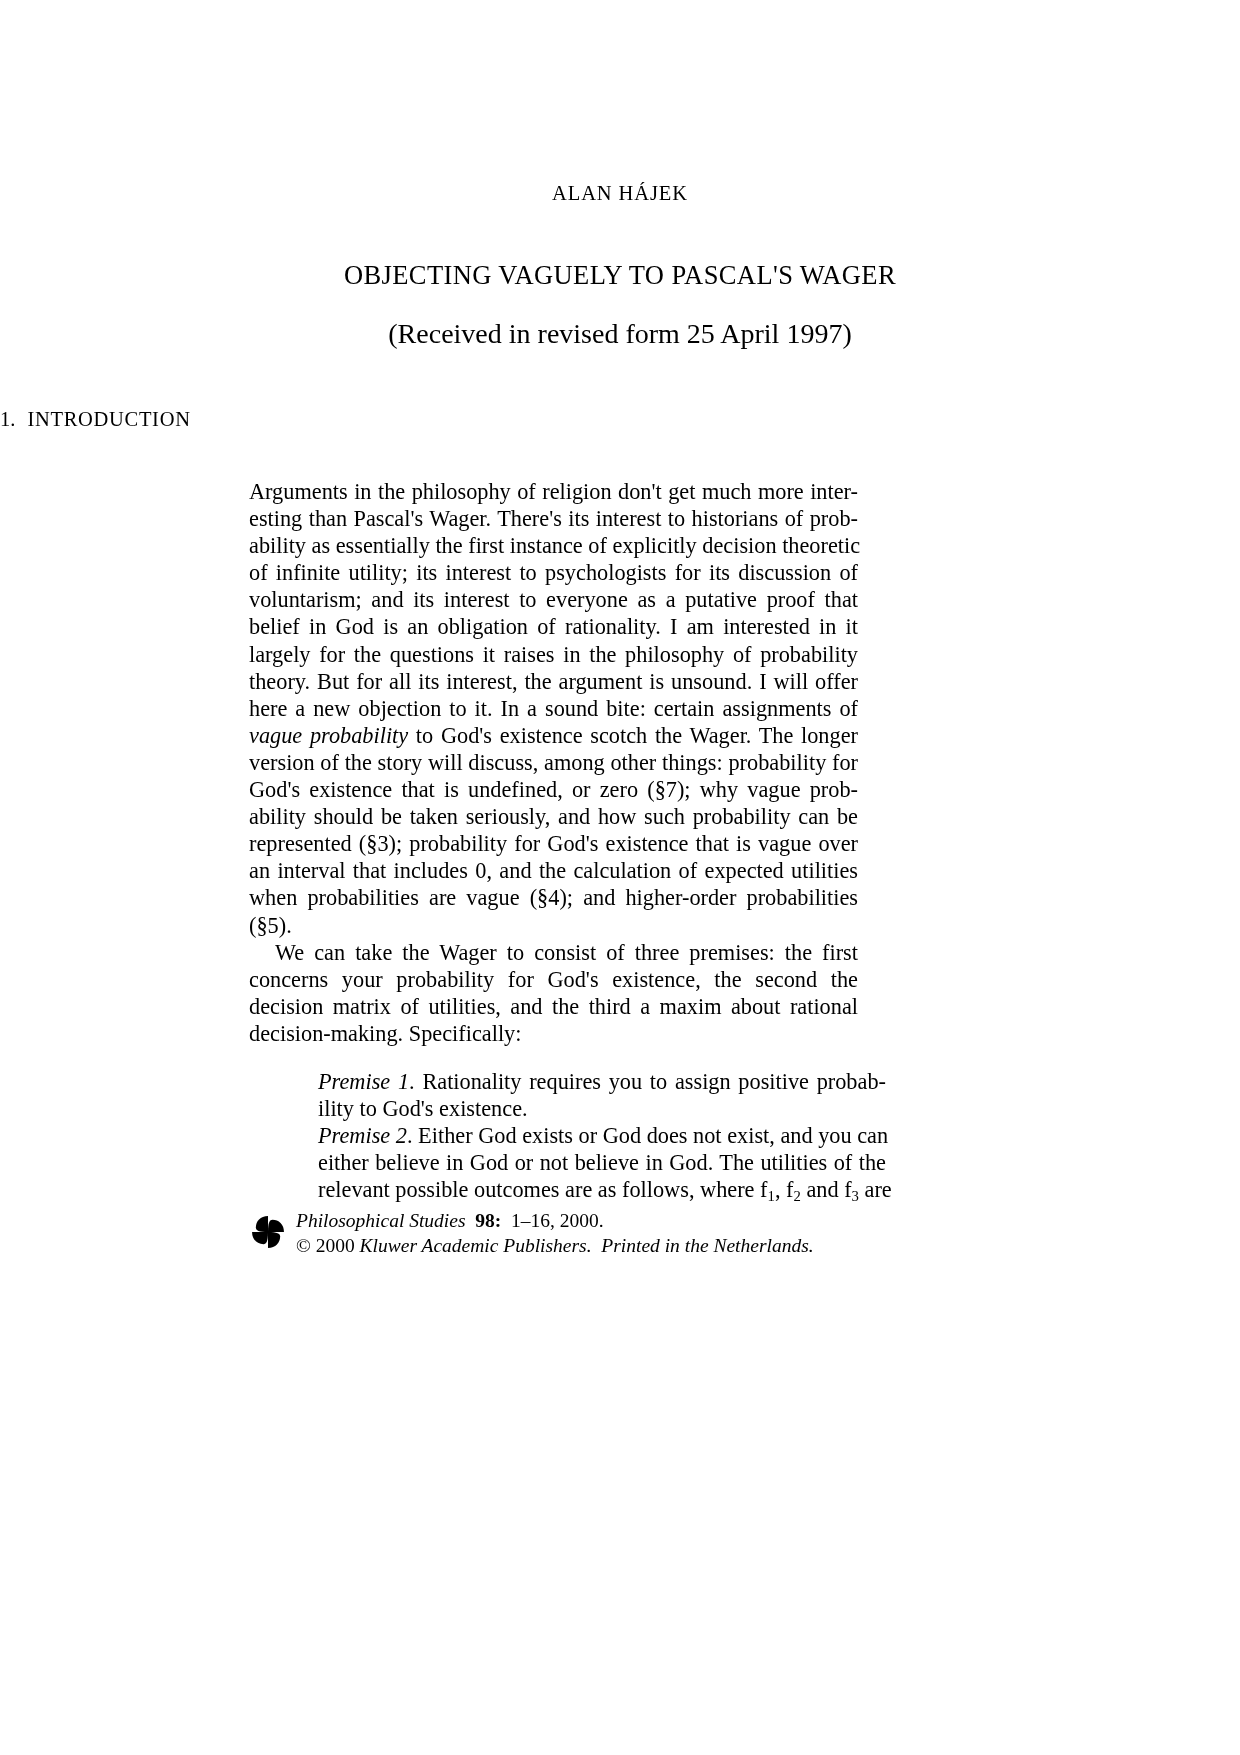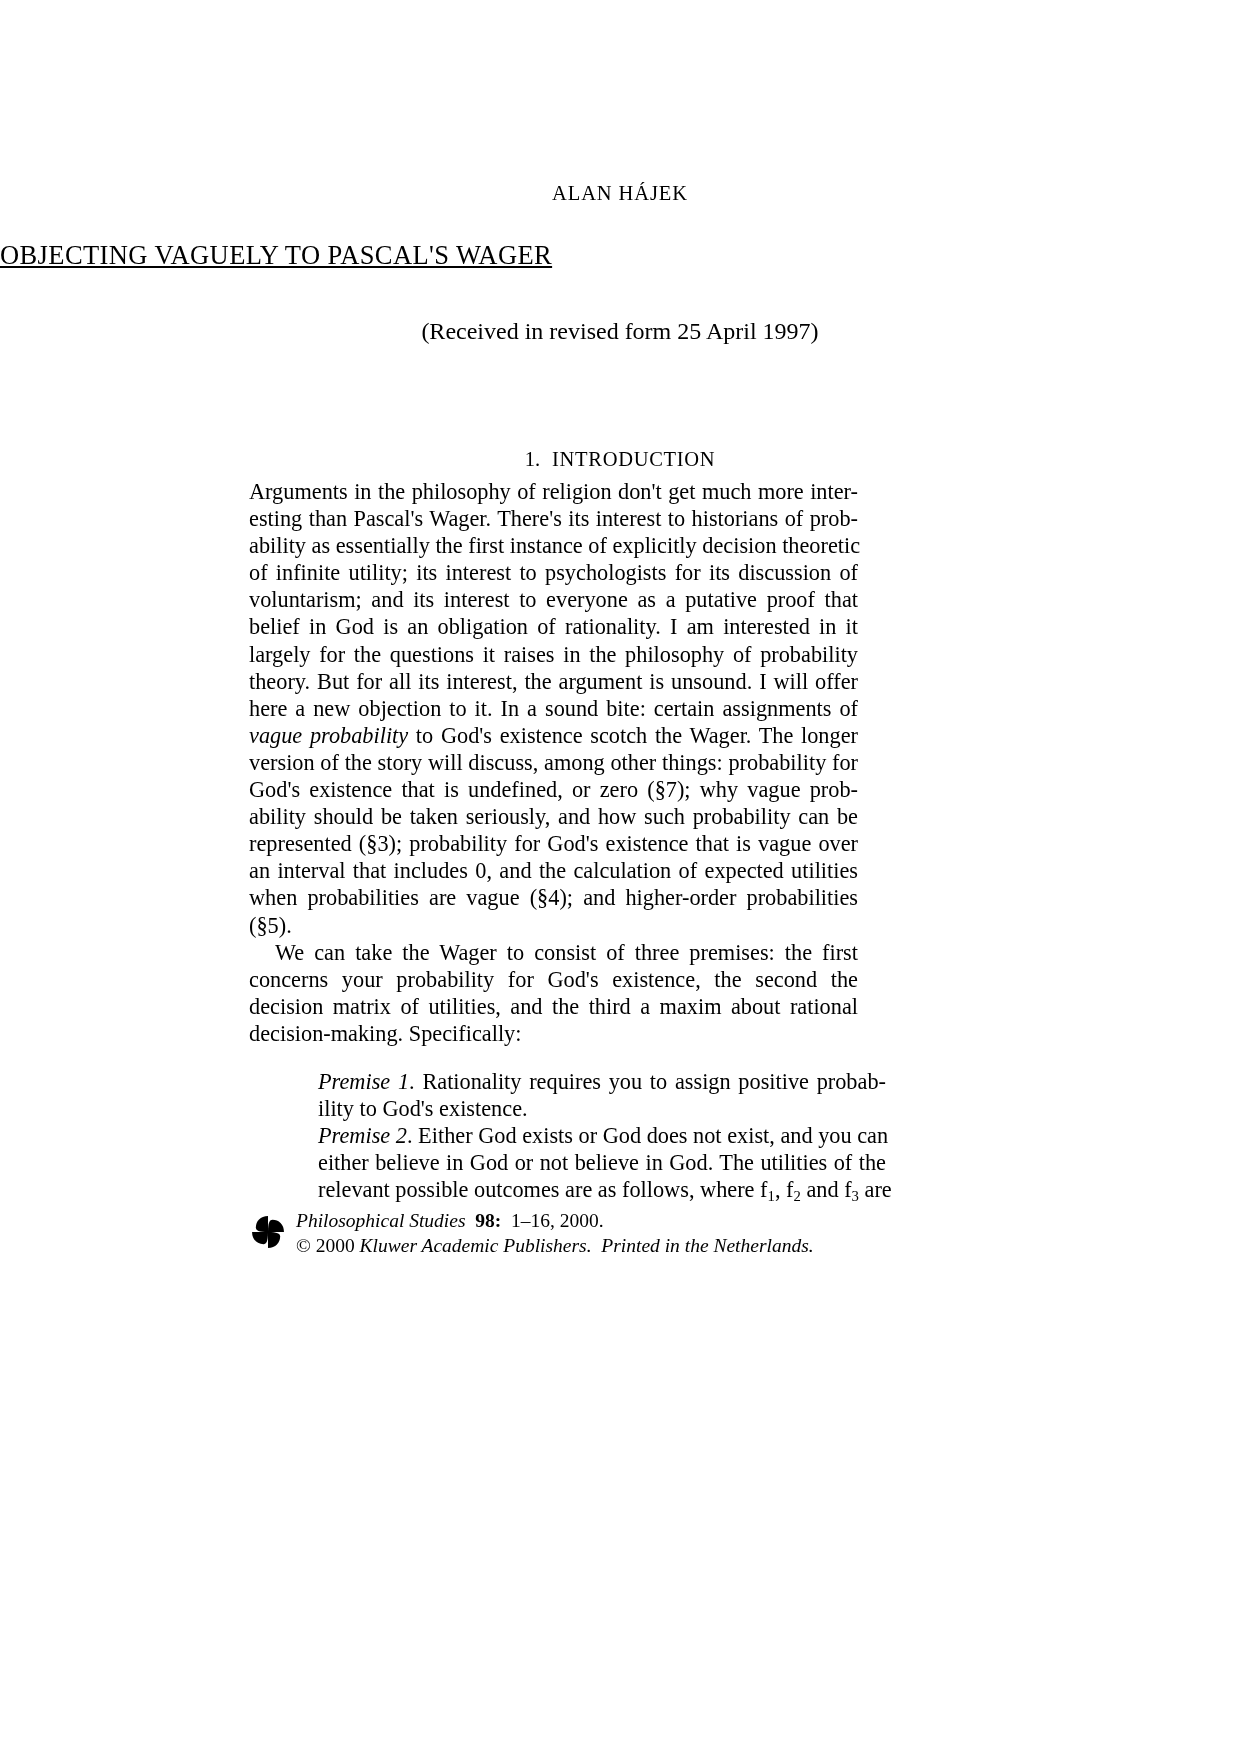--- a/index.html
+++ b/index.html
@@ -31,43 +31,42 @@
     width: 1240px;
     text-align: center;
     font-size: 20.5px;
     letter-spacing: 0.9px;
     font-variant: normal;
   }
 
   .title {
     position: absolute;
     left: 0;
-    top: 240px;
-    width: 1240px;
-    text-align: left;
+    top: 260px;
+    width: 1240px;
+    text-align: center;
     font-size: 26.5px;
     letter-spacing: 0.4px;
-    text-decoration: underline;
   }
 
   .received {
     position: absolute;
     left: 0;
     top: 318px;
     width: 1240px;
     text-align: center;
-    font-size: 24px;
+    font-size: 28px;
   }
 
   .section-head {
     position: absolute;
     left: 0;
-    top: 448px;
-    width: 1240px;
-    text-align: center;
+    top: 408px;
+    width: 1240px;
+    text-align: left;
     font-size: 20.5px;
     letter-spacing: 0.7px;
   }
   .section-head .num { letter-spacing: 0; }
   .section-head .gap { display: inline-block; width: 12px; }
 
   
   .col {
     position: absolute;
     left: 249px;

